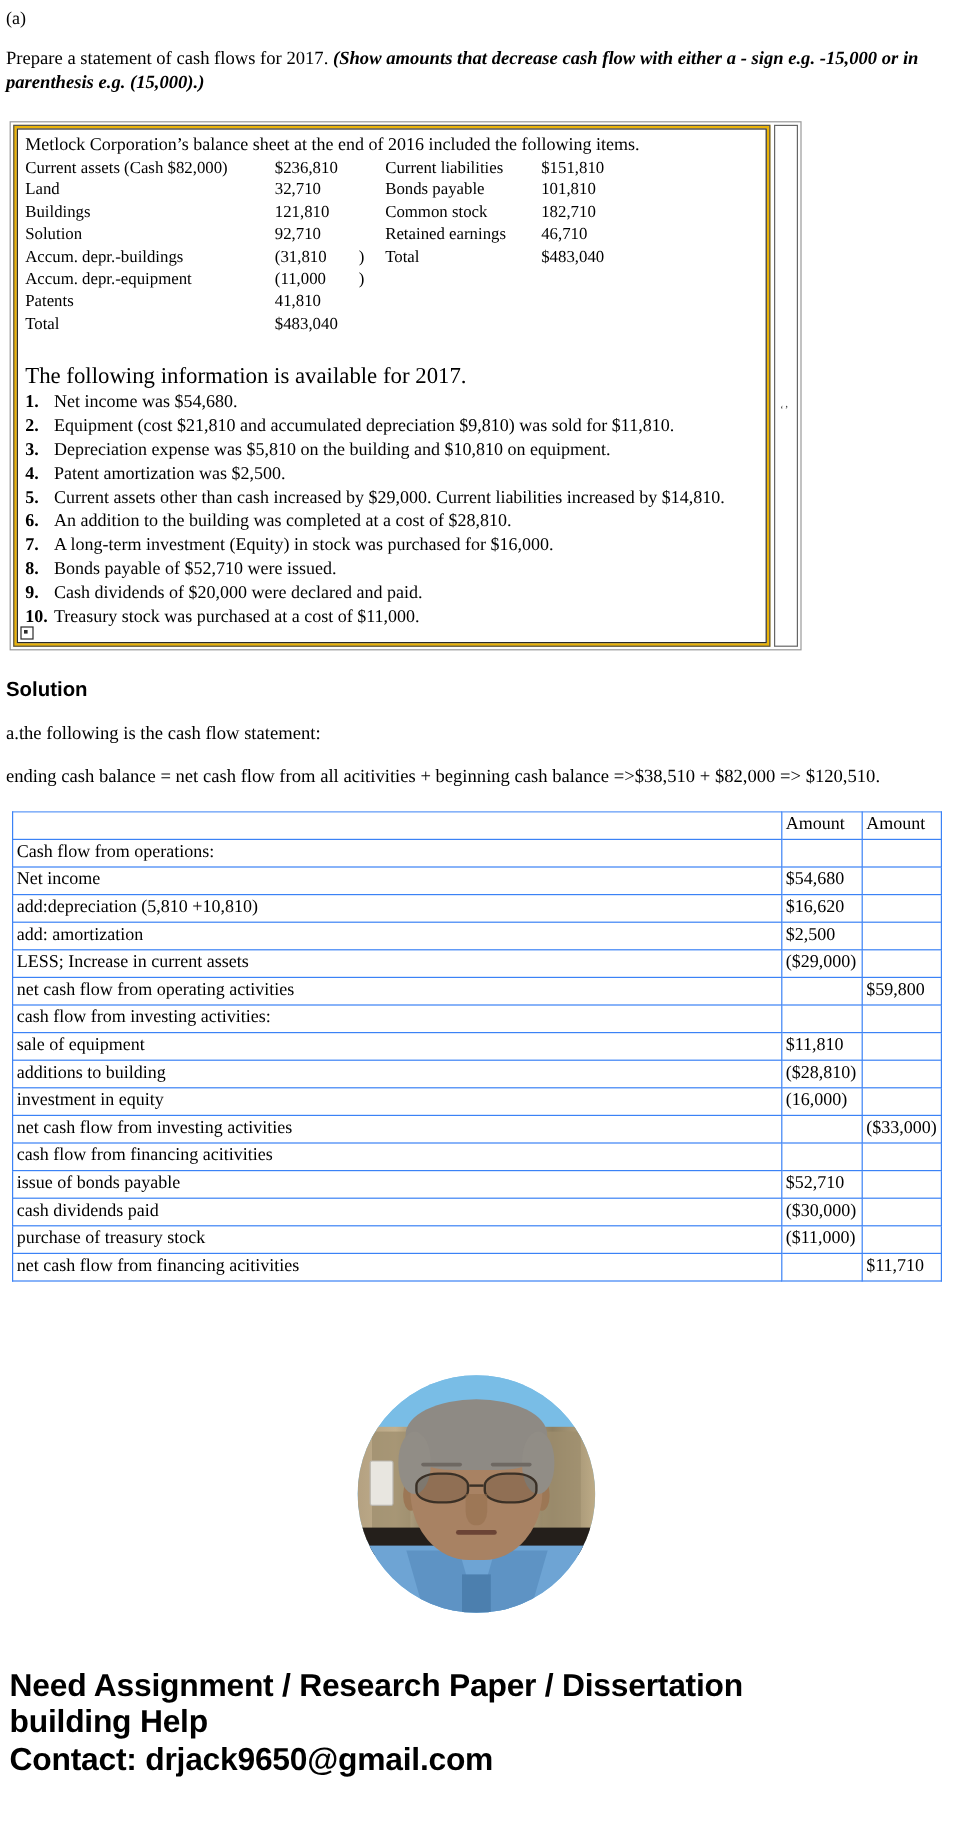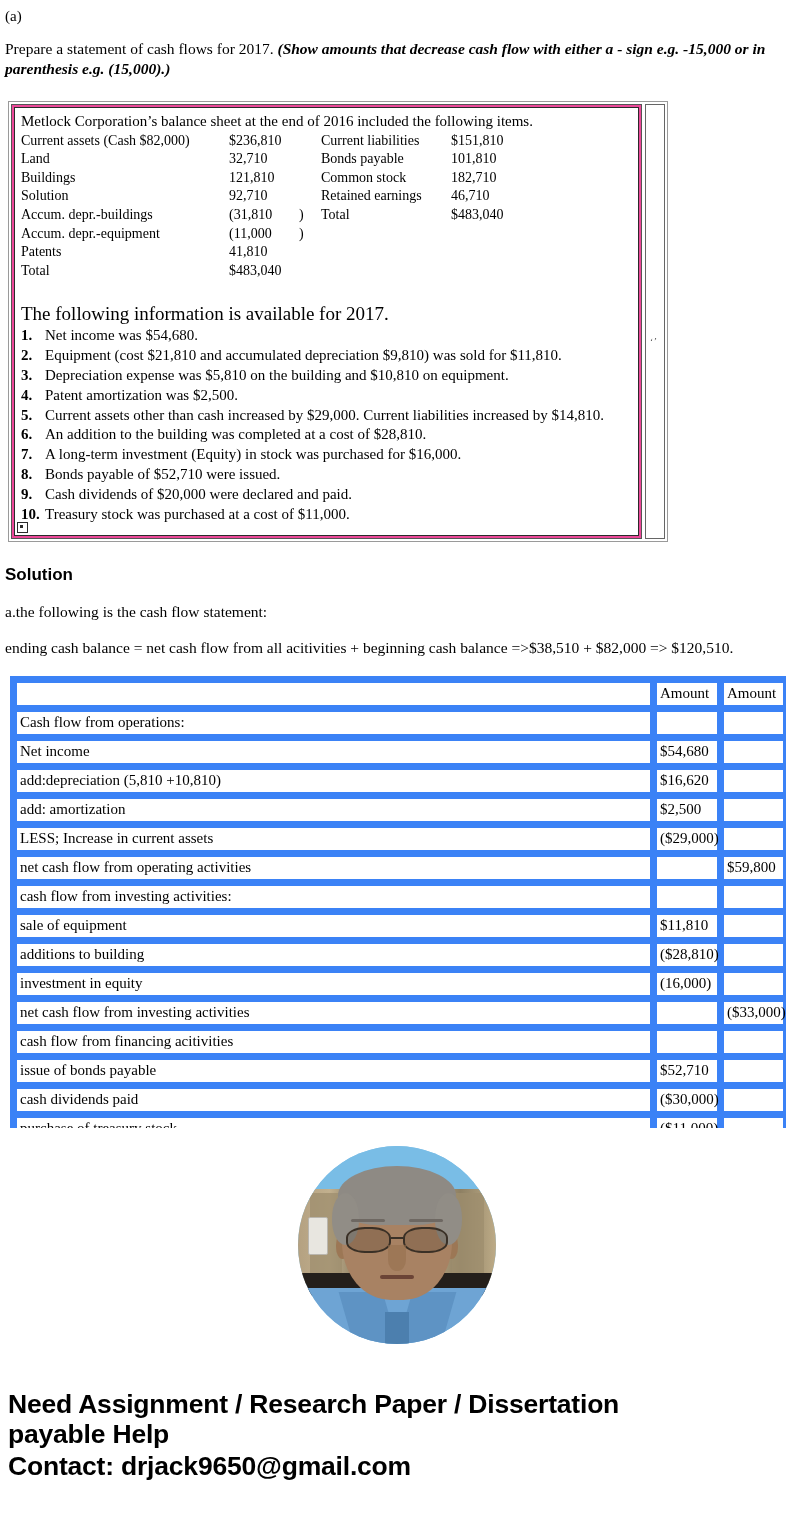--- a/index.html
+++ b/index.html
@@ -47,21 +47,21 @@
     border: 1px solid #9a9a9a;
     padding: 2px;
     background: #ffffff;
     position: relative;
     display: flex;
   }
   .bs-frame {
     border: 1px solid #555555;
     padding: 2px;
     flex: 1 1 auto;
-    background: #ec4899;
+    background: #eab308;
   }
   .bs-inner {
     border: 1px solid #2b2b2b;
     background: #ffffff;
     padding: 4px 6px 10px 6px;
     min-height: 410px;
     position: relative;
   }
   .bs-scroll {
     width: 18px;
@@ -169,21 +169,21 @@
     height: 452px;
   }
   table.cf-table {
     border-collapse: collapse;
     width: 775px;
     font-size: 15px;
     line-height: 1.2;
     table-layout: fixed;
   }
   table.cf-table td {
-    border: 7px solid #3b82f6;
+    border: 1px solid #3b82f6;
     padding: 1px 3px 2px 3px;
     vertical-align: middle;
     font-family: "Liberation Serif", "DejaVu Serif", serif;
     height: 19px;
   }
   table.cf-table col.c-desc { width: 640px; }
   table.cf-table col.c-a1 { width: 67px; }
   table.cf-table col.c-a2 { width: 66px; }
   td.cf-desc { text-align: left; }
   td.cf-amt { text-align: left; }
@@ -602,17 +602,17 @@
         <div class="av-lens r"></div>
         <div class="av-bridge"></div>
       </div>
       <div class="av-nose"></div>
       <div class="av-mouth"></div>
     </div>
   </div>
 
   <div class="cta">
     <span>Need Assignment / Research Paper / Dissertation</span>
-    <span class="line2">payable Help</span>
+    <span class="line2">building Help</span>
     <span class="line3">Contact: drjack9650@gmail.com</span>
   </div>
 
 </div>
 
 </body></html>

